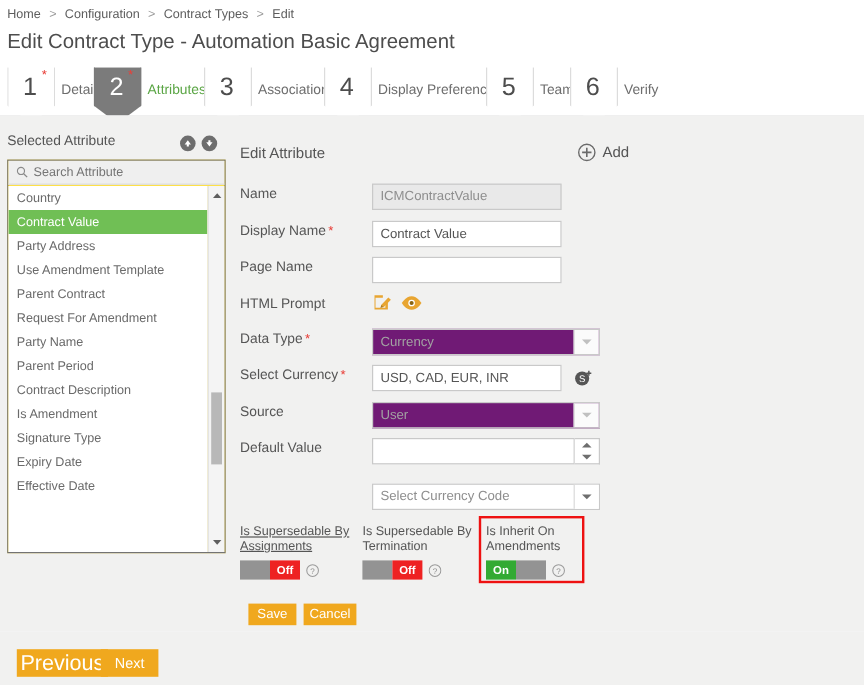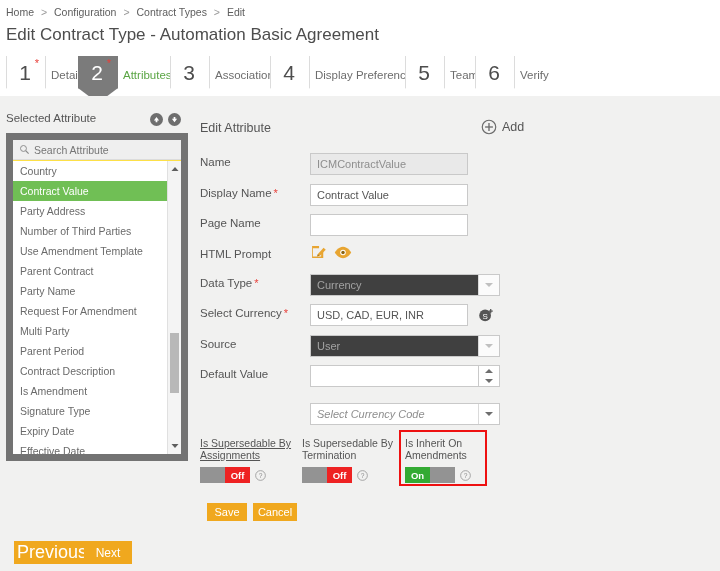--- a/index.html
+++ b/index.html
@@ -70,21 +70,21 @@
     position:absolute;width:13px;height:13px;border-radius:50%;
     background:#6e6e6e;display:flex;align-items:center;justify-content:center;
     cursor:pointer;
   }
   .round-btn svg{display:block;}
   #btn-up{left:150px;top:113px;}
   #btn-dn{left:168px;top:113px;}
 
   .list-box{
     position:absolute;left:6px;top:133px;width:182px;height:328px;
-    background:#fde047;border:7px solid #737373;box-sizing:border-box;
+    background:#fde047;border:1px solid #737373;box-sizing:border-box;
   }
   .search-row{
     position:relative;height:20px;background:#efefef;border-bottom:1px solid #dcdcdc;
     display:flex;align-items:center;padding-left:6px;box-sizing:border-box;
   }
   .search-row .mag{width:11px;height:11px;margin-right:4px;flex:none;}
   .search-input{
     border:none;outline:none;background:transparent;
     font-family:"Liberation Sans", sans-serif;font-size:10.5px;color:#9a9a9a;
     width:150px;padding:0;
@@ -143,21 +143,21 @@
   .txt.disabled{background:#e9e9e9;color:#8e8e8e;}
 
   .sel{
     position:relative;width:190px;height:22px;box-sizing:border-box;
     border:1px solid #c9c9c9;background:#ffffff;cursor:pointer;
   }
   .sel .selval{
     position:absolute;left:6px;top:0;line-height:20px;
     font-size:11px;color:#555555;white-space:nowrap;
   }
-  .sel.disabled{background:#404040;padding-left:28px;}
+  .sel.disabled{background:#701a75;padding-left:28px;}
   .sel.disabled .selval{color:#a2a2a2;}
   .sel .caret-box{
     position:absolute;right:0;top:0;width:20px;height:20px;
     background:#ffffff;border-left:1px solid #dadada;
     display:flex;align-items:center;justify-content:center;
   }
   .sel.disabled .caret-box{background:#fbfbfb;}
   .caret{
     width:0;height:0;border-left:4px solid transparent;border-right:4px solid transparent;
     border-top:4px solid #6e6e6e;
@@ -309,26 +309,24 @@
         <circle cx="6.5" cy="6.5" r="4.3" fill="none" stroke="#8a8a8a" stroke-width="1.4"></circle>
         <line x1="9.8" y1="9.8" x2="14" y2="14" stroke="#8a8a8a" stroke-width="1.6"></line>
       </svg>
       <input class="search-input" type="text" placeholder="Search Attribute" style="">
     </div>
 
     <div class="attr-list" id="attr-list">
         <div class="attr-item">Country</div>
         <div class="attr-item selected">Contract Value</div>
         <div class="attr-item">Party Address</div>
-        <div class="attr-item">Number of Third Parties</div>
         <div class="attr-item">Use Amendment Template</div>
         <div class="attr-item">Parent Contract</div>
+        <div class="attr-item">Request For Amendment</div>
         <div class="attr-item">Party Name</div>
-        <div class="attr-item">Request For Amendment</div>
-        <div class="attr-item">Multi Party</div>
         <div class="attr-item">Parent Period</div>
         <div class="attr-item">Contract Description</div>
         <div class="attr-item">Is Amendment</div>
         <div class="attr-item">Signature Type</div>
         <div class="attr-item">Expiry Date</div>
         <div class="attr-item">Effective Date</div>
       </div>
 
     <div class="vscroll">
       <div class="arr up">
@@ -457,21 +455,21 @@
           <div>
               <span class="spin-dn"></span>
             </div>
         </div>
       </div>
     </div>
   </div>
 
   <div class="frow" style="top:403px;">
     <div class="ctl">
-      <div class="sel" style="width:190px;font-style:italic;">
+      <div class="sel" style="width:190px;">
         <span class="selval" style="color:#8e8e8e;">Select Currency Code</span>
         <span class="caret-box">
             <span class="caret"></span>
           </span>
       </div>
     </div>
   </div>
 
   <div class="toggle-group">
 

